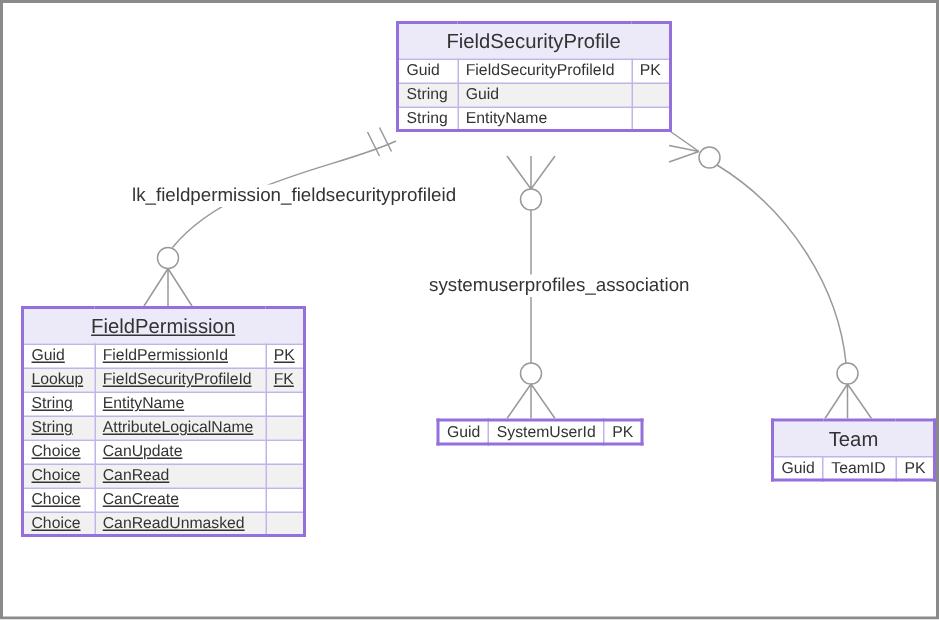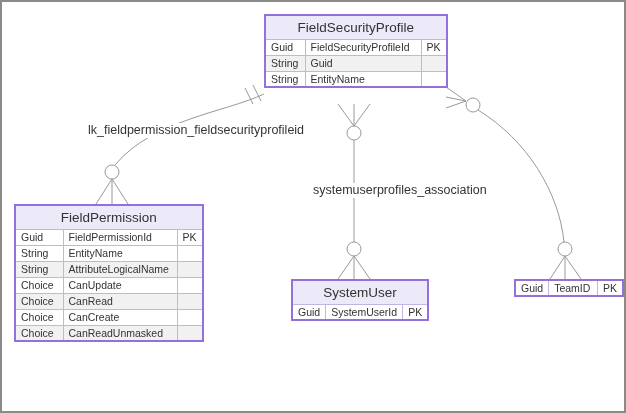--- a/index.html
+++ b/index.html
@@ -92,21 +92,21 @@
       <path d="M 444 85 L 464 99 M 444 95 L 464 99 M 444 106 L 464 99"></path>
       <circle cx="471" cy="103" r="7" fill="#ffffff"></circle>
       <path d="M 476 108 C 525 138, 557 190, 562 240"></path>
       <circle cx="563" cy="247" r="7" fill="#ffffff"></circle>
       <path d="M 548 277 L 563 254 M 563 277 L 563 254 M 579 277 L 563 254"></path>
     </g>
   </svg>
 
   <div id="labels">
       <div class="rel-label" style="left: 57px; top: 121px;">lk_fieldpermission_fieldsecurityprofileid</div>
-      <div class="rel-label" style="left: 282px; top: 181px;">systemuserprofiles_association</div>
+      <div class="rel-label" style="left: 255px; top: 181px;">systemuserprofiles_association</div>
     </div>
 
   <div id="entities">
       <table class="entity" style="left: 262px; top: 12px;">
         <colgroup>
           <col style="width: 40px;">
           <col style="width: 116px;">
           <col style="width: 24px;">
         </colgroup>
         <tbody>
@@ -123,35 +123,40 @@
             <td>Guid</td>
             <td></td>
           </tr>
           <tr>
             <td>String</td>
             <td>EntityName</td>
             <td></td>
           </tr>
         </tbody>
       </table>
-      <table class="entity" style="left: 12px; top: 202px;">
+      <table class="entity" style="left: 12px; top: 202px; text-decoration: underline;">
         <colgroup>
           <col style="width: 48px;">
           <col style="width: 114px;">
           <col style="width: 24px;">
         </colgroup>
         <tbody>
           <tr>
             <th colspan="3">FieldPermission</th>
           </tr>
           <tr>
             <td>Guid</td>
             <td>FieldPermissionId</td>
             <td>PK</td>
           </tr>
+          <tr class="alt">
+            <td>Lookup</td>
+            <td>FieldSecurityProfileId</td>
+            <td>FK</td>
+          </tr>
           <tr>
             <td>String</td>
             <td>EntityName</td>
             <td></td>
           </tr>
           <tr class="alt">
             <td>String</td>
             <td>AttributeLogicalName</td>
             <td></td>
           </tr>
@@ -178,37 +183,37 @@
         </tbody>
       </table>
       <table class="entity" style="left: 289px; top: 277px;">
         <colgroup>
           <col style="width: 32px;">
           <col style="width: 76px;">
           <col style="width: 22px;">
         </colgroup>
         <tbody>
           <tr>
-            <th colspan="3">SystemUser</th>
-          </tr>
-          <tr>
             <td>Guid</td>
             <td>SystemUserId</td>
             <td>PK</td>
           </tr>
         </tbody>
       </table>
       <table class="entity" style="left: 512px; top: 277px;">
         <colgroup>
           <col style="width: 32px;">
           <col style="width: 52px;">
           <col style="width: 20px;">
         </colgroup>
         <tbody>
           <tr>
+            <th colspan="3">Team</th>
+          </tr>
+          <tr>
             <td>Guid</td>
             <td>TeamID</td>
             <td>PK</td>
           </tr>
         </tbody>
       </table>
     </div>
 
 </div>
 

